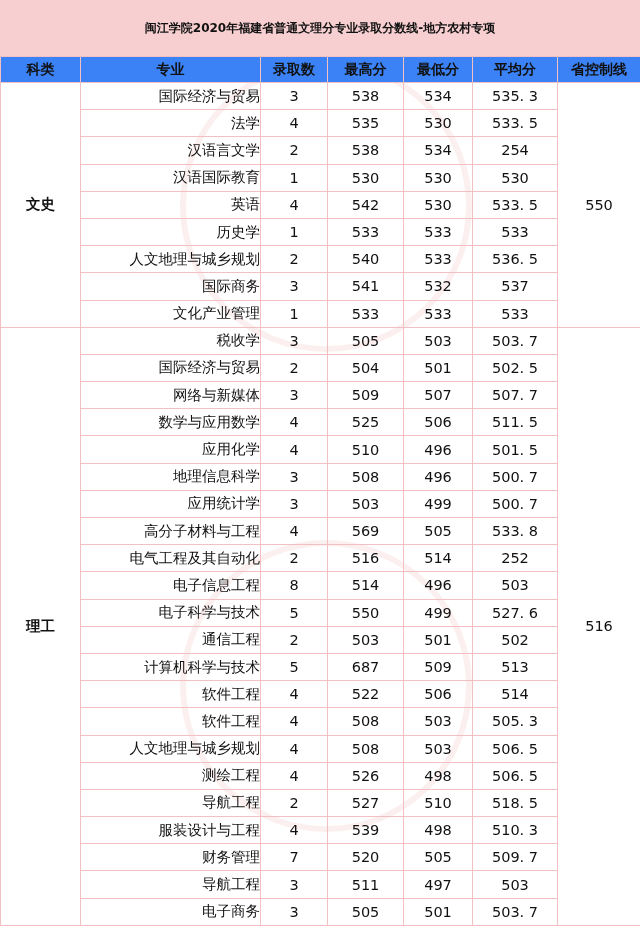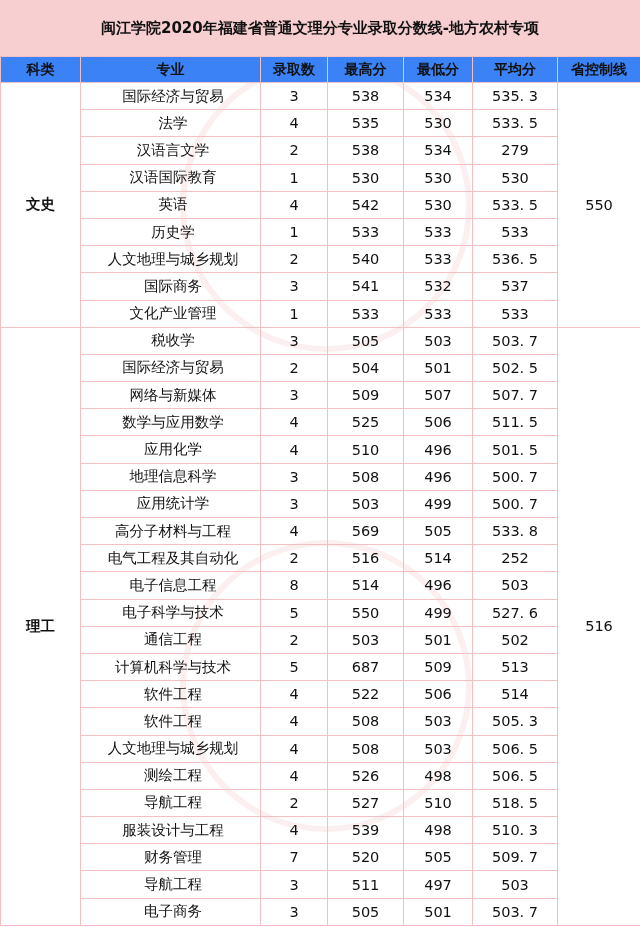--- a/index.html
+++ b/index.html
@@ -1,33 +1,33 @@
 <!DOCTYPE html>
 <html><head>
 <meta charset="utf-8">
 <style>
   html, body { margin: 0; padding: 0; background: #ffffff; }
   body { width: 640px; height: 927px; overflow: hidden; font-family: "DejaVu Sans", "Liberation Sans", sans-serif; color: #111; position: relative; }
   .title-band {
     position: absolute; left: 0; top: 0; width: 640px; height: 56px;
     background: #f8cfd1; border-bottom: 1px solid #0f172a;
     display: flex; align-items: center; justify-content: center;
-    font-weight: bold; font-size: 15px; color: #111;
+    font-weight: bold; font-size: 12px; color: #111;
   }
   table {
     position: absolute; left: 0; top: 56px; width: 640px;
     border-collapse: collapse; table-layout: fixed;
   }
   th, td {
     border: 1px solid #f2c0c3; padding: 0; text-align: center; vertical-align: middle;
     font-size: 14.5px; white-space: nowrap; overflow: hidden;
   }
   thead th { background: #3b82f6; height: 25px; font-weight: bold; font-size: 14px; }
   tbody td { height: 26.2px; }
-  td.major { text-align: center; padding-left: 5px; }
+  td.major { text-align: right; padding-left: 5px; }
   td.cat { font-weight: bold; }
   col.c0 { width: 80px; } col.c1 { width: 180px; } col.c2 { width: 67px; }
   col.c3 { width: 76px; } col.c4 { width: 69px; } col.c5 { width: 85px; } col.c6 { width: 83px; }
   .watermark {
     position: absolute; pointer-events: none; border-radius: 50%;
     border: 6px solid rgba(230,120,125,0.12);
   }
 </style>
 </head>
 <body>
@@ -73,21 +73,21 @@
         <td>4</td>
         <td>535</td>
         <td>530</td>
         <td>533. 5</td>
       </tr>
       <tr>
         <td class="major">汉语言文学</td>
         <td>2</td>
         <td>538</td>
         <td>534</td>
-        <td>279</td>
+        <td>254</td>
       </tr>
       <tr>
         <td class="major">汉语国际教育</td>
         <td>1</td>
         <td>530</td>
         <td>530</td>
         <td>530</td>
       </tr>
       <tr>
         <td class="major">英语</td>

